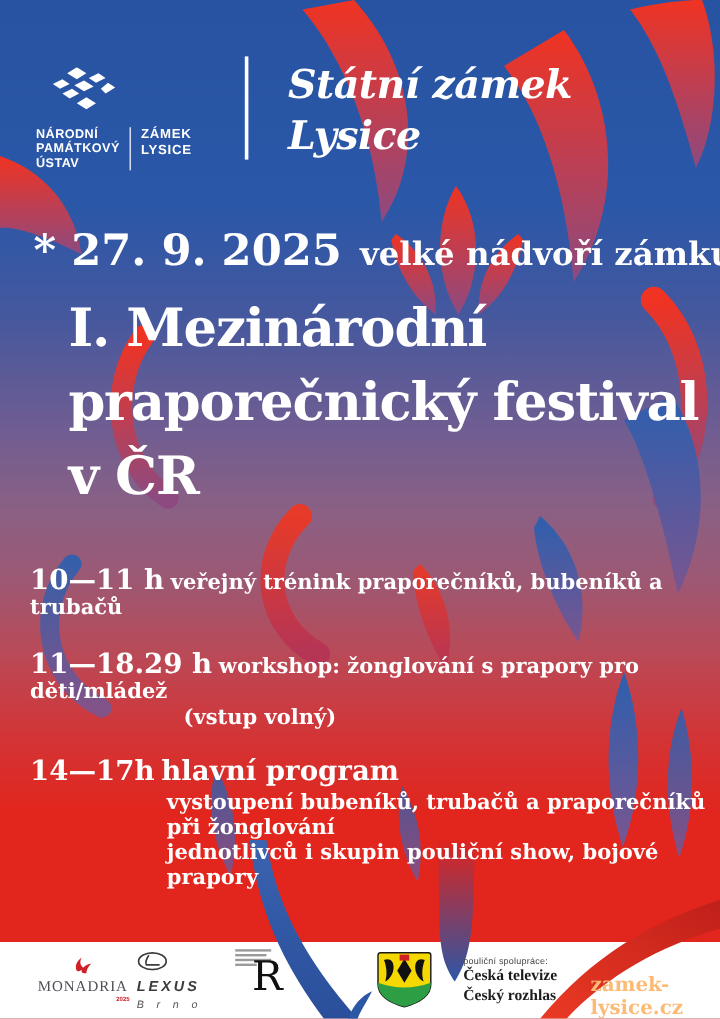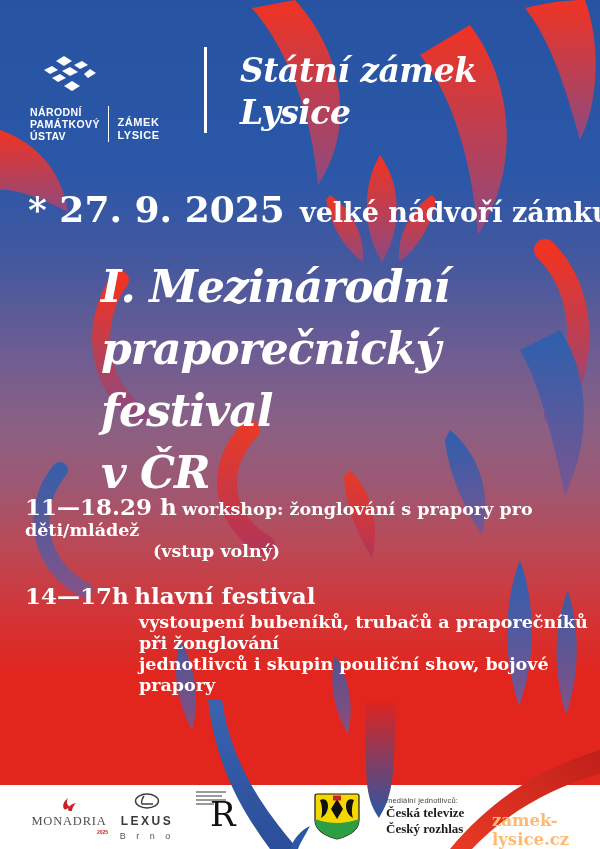--- a/index.html
+++ b/index.html
@@ -9,38 +9,38 @@
       background:linear-gradient(180deg,
         #2853a2 0%, #2a57a8 20%, #45589e 31%, #6f5d92 42%,
         #8a6084 50%, #9d5873 57%, #b94a58 64%, #d23537 72%,
         #e2251d 80%, #e2251d 100%);}
   .ornaments{position:absolute;left:0;top:0;z-index:1;}
   .content{position:absolute;inset:0;z-index:5;color:#fff;}
 
   
   .npu{position:absolute;left:30px;top:56px;}
   .npu-icon{display:block;margin-left:8px;margin-bottom:8px;}
-  .npu-text{display:flex;align-items:flex-end;}
+  .npu-text{display:flex;}
   .npu-col1{font-family:"Liberation Sans",sans-serif;font-weight:bold;
             font-size:10.5px;line-height:12px;letter-spacing:.4px;}
   .npu-div{width:1.5px;background:#fff;align-self:stretch;margin:0 8px;}
   .npu-col2{font-family:"Liberation Sans",sans-serif;font-weight:bold;
             font-size:11px;line-height:13px;letter-spacing:.6px;}
   .hdr-div{position:absolute;left:204px;top:47px;width:2.5px;height:86px;background:#fff;}
   .site-title{position:absolute;left:240px;top:50px;font-style:italic;font-weight:bold;
               font-size:33px;line-height:42px;letter-spacing:-.5px;}
 
   
   .date-line{position:absolute;left:28px;top:188px;white-space:nowrap;}
   .date-big{font-weight:bold;font-size:36px;text-align:center;}
   .date-venue{font-weight:bold;font-size:27px;margin-left:10px;}
 
   
-  .event-title{position:absolute;left:57px;top:256px;font-style:italic;font-weight:bold;
-               font-size:44px;line-height:62px;letter-spacing:-1px;margin-left:44px;}
+  .event-title{position:absolute;left:57px;top:243px;font-weight:bold;
+               font-size:44px;line-height:62px;letter-spacing:-1px;}
 
   
   .schedule{position:absolute;left:25px;top:470px;width:565px;font-weight:bold;}
   .t-big{font-size:23px;}
   .t-txt{font-size:17.5px;}
   .sch-row2{margin-top:23px;}
   .sch-note{margin-left:128px;font-size:17.5px;margin-top:1px;}
   .sch-row3{margin-top:21px;}
   .sch-details{margin-left:114px;font-size:17.5px;line-height:21px;margin-top:3px;}
 
@@ -51,21 +51,21 @@
 
   
   .footer-bar{position:absolute;left:0;top:785px;width:600px;height:64px;background:#fff;z-index:2;}
   .overhang{position:absolute;left:0;top:700px;z-index:3;}
   .footer-logos{position:absolute;left:0;top:785px;width:600px;height:64px;z-index:4;
                 font-family:"Liberation Sans",sans-serif;color:#333;}
   .monadria{position:absolute;left:26px;top:12px;width:86px;text-align:center;}
   .monadria .name{font-family:"Liberation Serif",serif;font-size:12.5px;letter-spacing:.8px;
                   color:#4e4e56;margin-top:-2px;}
   .monadria .year{font-size:5px;color:#cf2027;text-align:right;margin-right:4px;font-weight:bold;}
-  .lexus{position:absolute;left:114px;top:8px;width:66px;text-align:center;}
+  .lexus{position:absolute;left:114px;top:8px;width:66px;text-align:left;font-style:italic;}
   .lexus .name{font-size:12px;font-weight:bold;letter-spacing:2.5px;color:#3a3a3a;margin-top:1px;}
   .lexus .city{font-size:9px;letter-spacing:4px;color:#555;margin-top:3px;}
   .rlogo{position:absolute;left:196px;top:6px;width:60px;}
   .rlogo .fineprint{display:flex;flex-direction:column;gap:2px;width:30px;}
   .rlogo .fineprint span{display:block;height:2px;background:#9a9a9a;}
   .rlogo .fineprint span:nth-child(2){width:86%;}
   .rlogo .fineprint span:nth-child(4){width:60%;}
   .rlogo .letter{font-family:"DejaVu Serif",serif;font-size:34px;line-height:30px;
                  color:#101010;margin-left:14px;margin-top:-6px;}
   .coat{position:absolute;left:312px;top:7px;}
@@ -178,28 +178,32 @@
       <span class="date-venue">velké nádvoří zámku</span>
     </div>
 
     <div class="event-title">
       <div>I. Mezinárodní</div>
       <div>praporečnický festival</div>
       <div>v ČR</div>
     </div>
 
     <div class="schedule">
+      <div class="sch-row1">
+        <span class="t-big">10—11 h</span>
+        <span class="t-txt">veřejný trénink praporečníků, bubeníků a trubačů</span>
+      </div>
       <div class="sch-row2">
         <span class="t-big">11—18.29 h</span>
         <span class="t-txt">workshop: žonglování s prapory pro děti/mládež</span>
         <div class="sch-note">(vstup volný)</div>
       </div>
       <div class="sch-row3">
         <span class="t-big">14—17h</span>
-        <span class="t-big">hlavní festival</span>
+        <span class="t-big">hlavní program</span>
         <div class="sch-details">
           <div>vystoupení bubeníků, trubačů a praporečníků při žonglování</div>
           <div>jednotlivců i skupin pouliční show, bojové prapory</div>
         </div>
       </div>
     </div>
 
   </div>
 
   <div class="footer-logos">
@@ -237,20 +241,20 @@
         <path d="M5,2 L45,2 Q47,2 47,4 L47,28 Q47,41 25,47 Q3,41 3,28 L3,4 Q3,2 5,2 Z" fill="#f5d800" stroke="#1a1a1a" stroke-width="1.2"></path>
         <path d="M3,27 Q25,35 47,27 L47,28 Q47,41 25,47 Q3,41 3,28 Z" fill="#2e9e44"></path>
         <path d="M25,7 L31,17 L25,27 L19,17 Z" fill="#111"></path>
         <path d="M8,8 C13,6 16,9 16,14 C16,19 13,24 9,26 C11,20 10,13 8,8 Z" fill="#111"></path>
         <path d="M42,8 C37,6 34,9 34,14 C34,19 37,24 41,26 C39,20 40,13 42,8 Z" fill="#111"></path>
         <rect x="21" y="3.5" width="8" height="5" fill="#cf2027"></rect>
       </svg>
     </div>
 
     <div class="media">
-      <div class="label">mediální jednotlivců:</div>
+      <div class="label">pouliční spolupráce:</div>
       <div class="partner">Česká televize</div>
       <div class="partner">Český rozhlas</div>
     </div>
 
     <div class="website">zamek-lysice.cz</div>
   </div>
 </div>
 
 </body></html>

